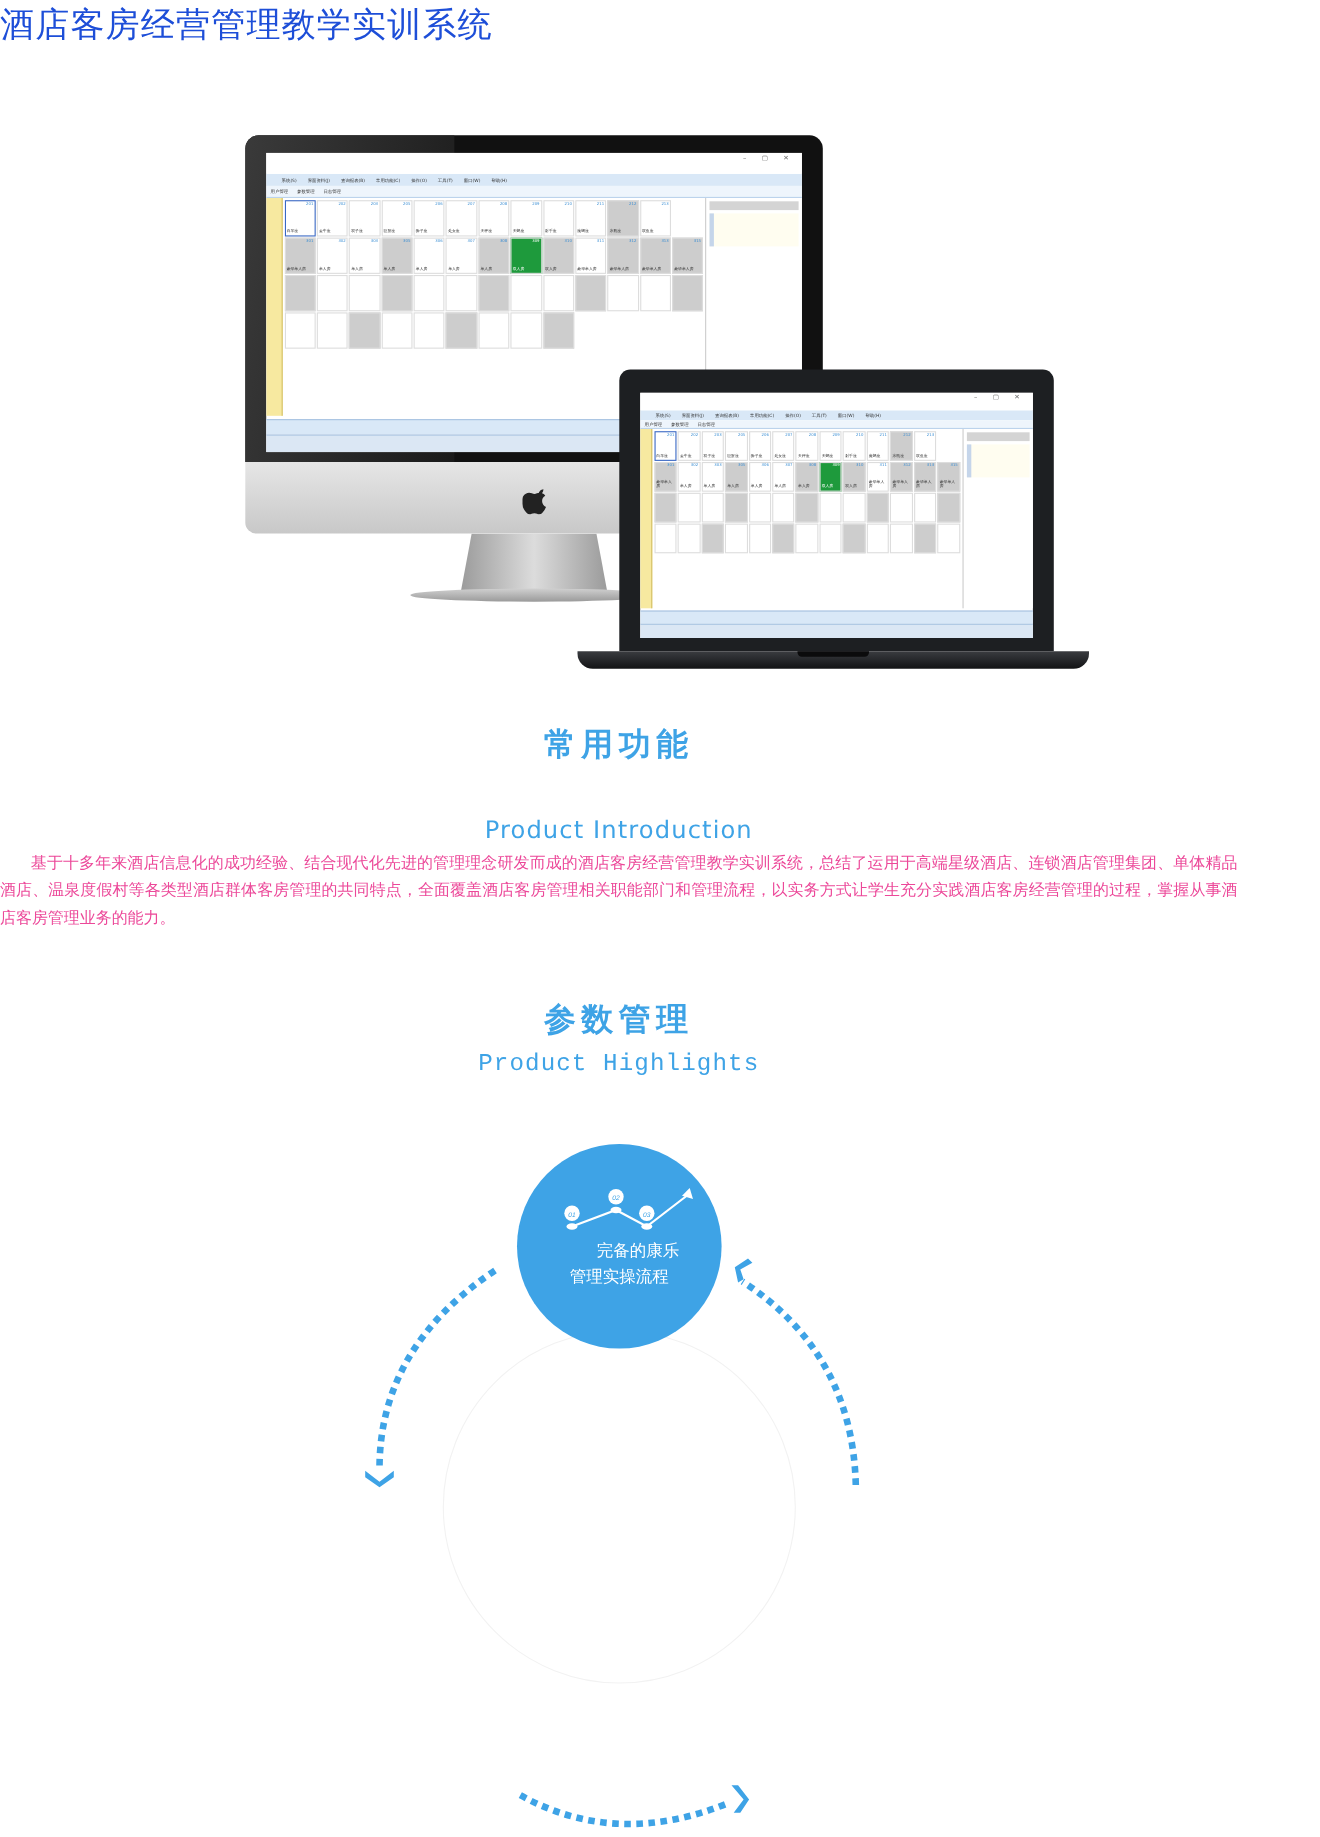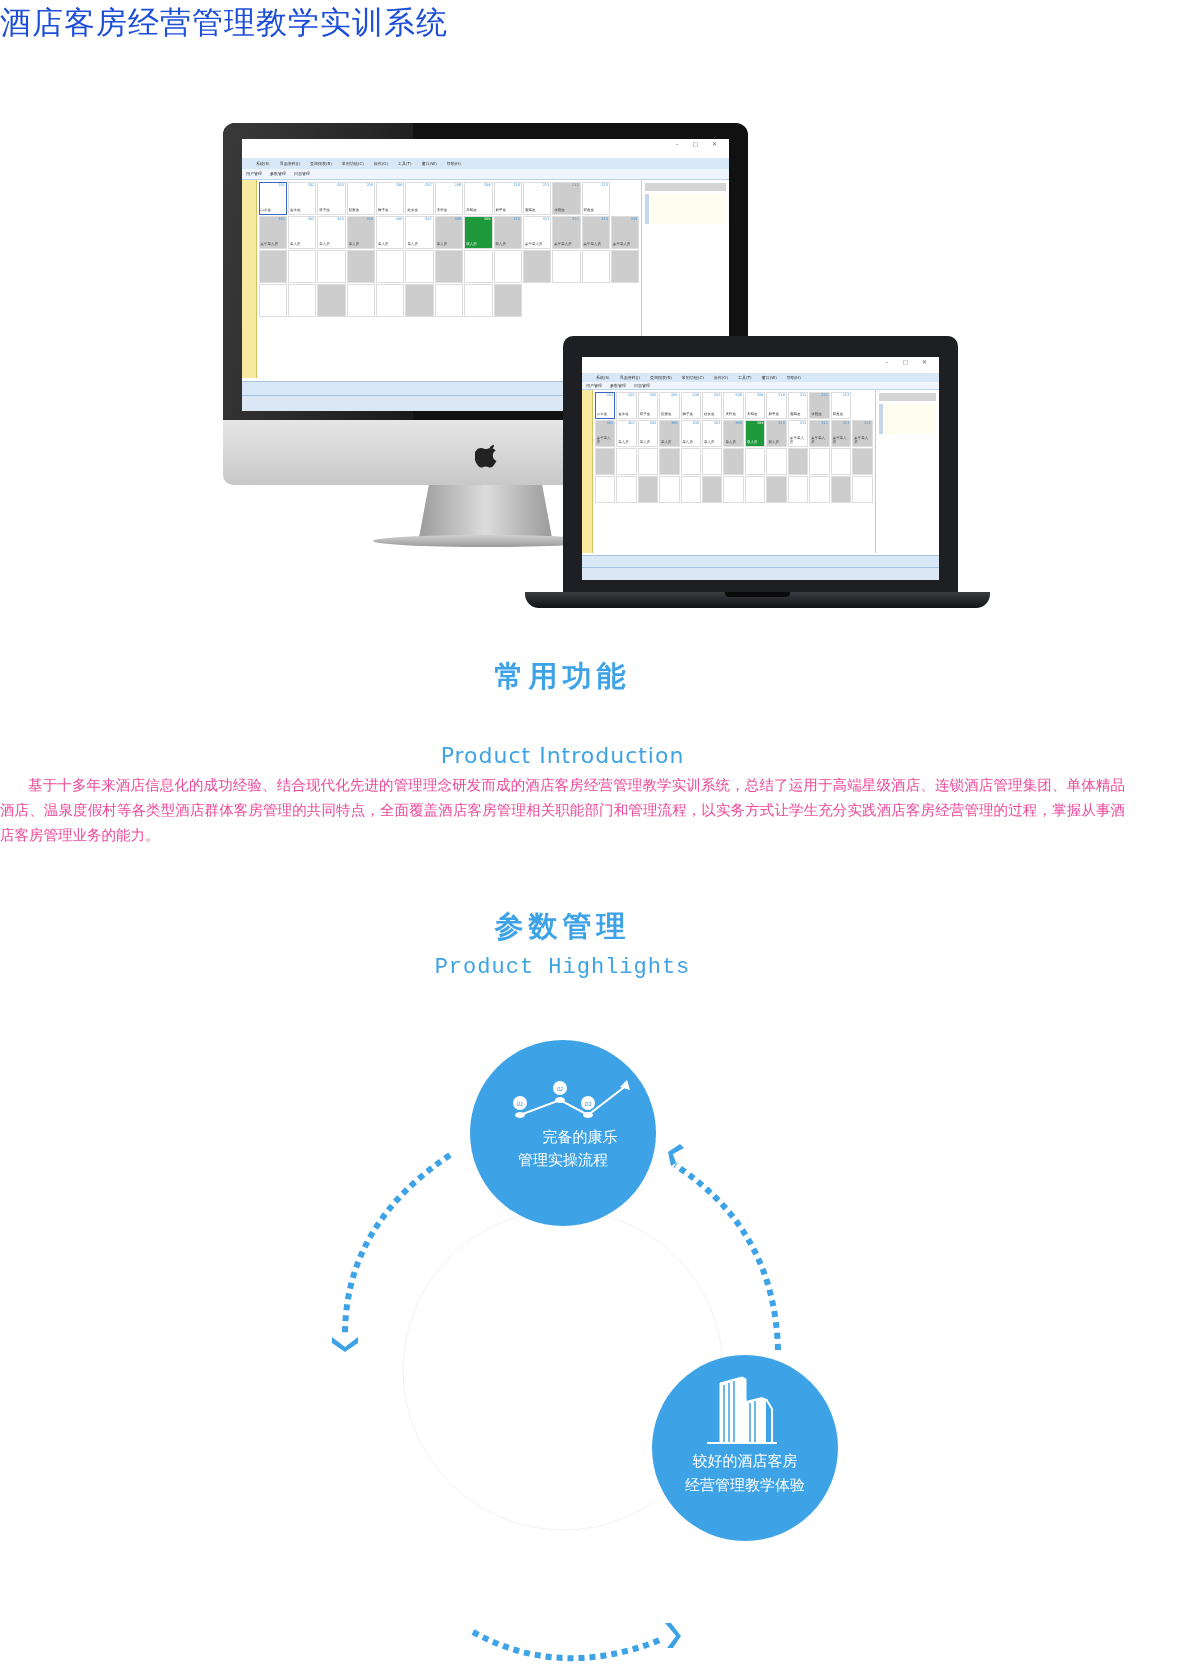--- a/index.html
+++ b/index.html
@@ -445,25 +445,13 @@
         <circle cx="118" cy="28" r="7" fill="#fff"></circle>
           <ellipse cx="118" cy="40" rx="5" ry="3" fill="#fff"></ellipse>
         <text x="118" y="31" font-size="6" fill="#3ea3e6" text-anchor="middle" font-style="italic" font-family="Liberation Sans, sans-serif">03</text>
       </g>
     </svg>
     <div class="hl-label" style="top:86px;padding-left:34px;">完备的康乐</div>
     <div class="hl-label" style="top:109px;">管理实操流程</div>
   </div>
 
 
-  <div class="hl-circle" style="left:652px; top:355px;">
-    <svg class="hl-icon" style="top:18px;" width="186" height="75" viewBox="0 0 186 75">
-      <path d="M62 70 L68 70 L68 10 L90 4 L94 6 L94 70" fill="#fff" stroke="#fff" stroke-width="1"></path>
-      <path d="M72 70 L72 12 M77 70 L77 10 M82 70 L82 8" stroke="#3ea3e6" stroke-width="1.5"></path>
-      <path d="M94 70 L94 28 L110 24 L114 26 L114 70 Z" fill="#fff"></path>
-      <path d="M98 70 L98 30 M103 70 L103 28" stroke="#3ea3e6" stroke-width="1.5"></path>
-      <path d="M114 70 L120 70 L120 36 L114 26" fill="none" stroke="#fff" stroke-width="2"></path>
-      <line x1="55" y1="70" x2="125" y2="70" stroke="#fff" stroke-width="2"></line>
-    </svg>
-    <div class="hl-label" style="top:95px;">较好的酒店客房</div>
-    <div class="hl-label" style="top:119px;">经营管理教学体验</div>
-  </div>
 </div>
 
 </body></html>

